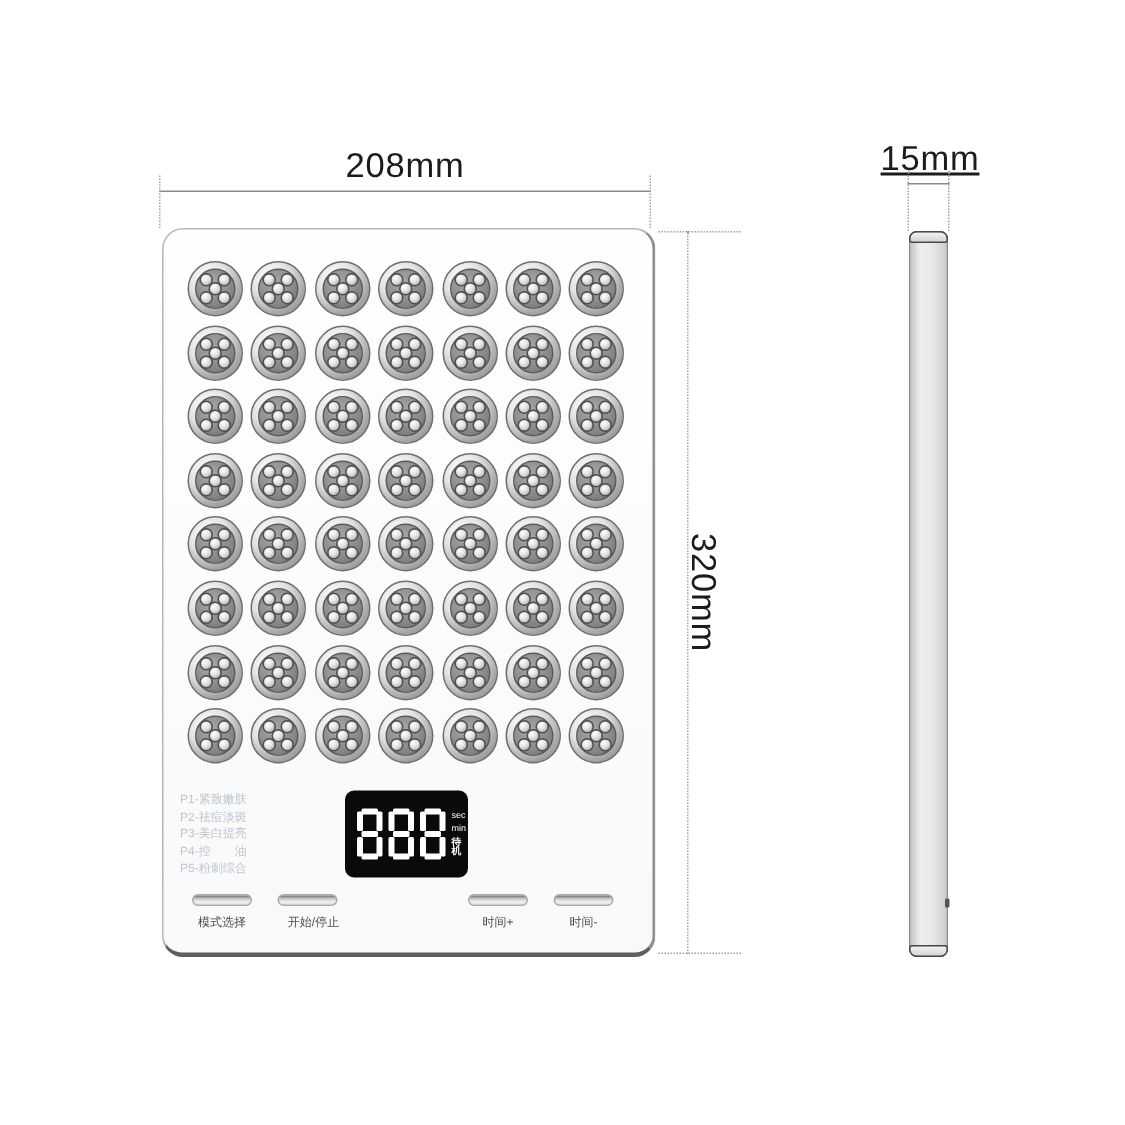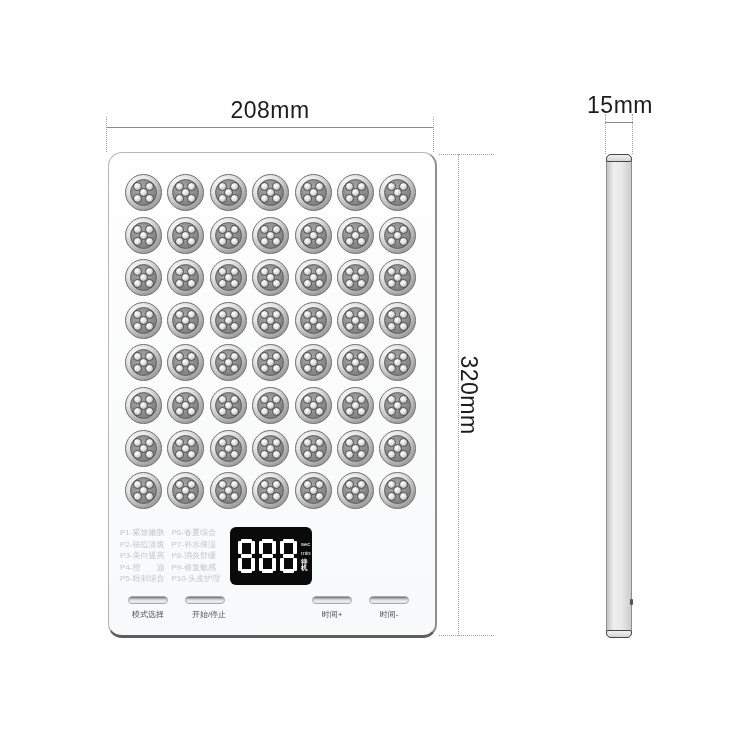--- a/index.html
+++ b/index.html
@@ -26,21 +26,21 @@
     background:radial-gradient(circle at 35% 30%,#ffffff 0%,#e3e3e3 38%,#aaaaaa 68%,#7a7a7a 100%);}
   .led-disc{position:absolute;left:4px;top:4px;width:27px;height:27px;border-radius:50%;box-sizing:border-box;
     border:1px solid #5c5c5c;
     background:radial-gradient(circle at 40% 35%,#a9a9a9 0%,#8b8b8b 55%,#6f6f6f 100%);}
   .led-dot{position:absolute;width:9px;height:9px;border-radius:50%;box-sizing:border-box;
     border:1px solid #4f4f4f;
     background:radial-gradient(circle at 35% 30%,#ffffff 0%,#e2e2e2 45%,#9c9c9c 100%);}
 
   
   .mode-list{position:absolute;left:11px;top:374px;display:flex;gap:7px;}
-  .mode-col{display:flex;flex-direction:column;}
+  .mode-col{display:flex;flex-direction:column;text-align:right;}
   .mode-item{font-size:8px;line-height:11.6px;color:#bfc6cc;white-space:pre;}
 
   
   .display{position:absolute;left:121px;top:374px;width:82px;height:58px;background:#0a0a0a;
     border-radius:6px;display:flex;align-items:center;padding:0 5px 0 8px;box-sizing:border-box;}
   .digits{display:flex;gap:4px;}
   .seg-digit{position:relative;width:17px;height:34px;}
   .seg{position:absolute;background:#ffffff;border-radius:1px;}
   .seg-a{left:3px;top:0;width:11px;height:4px;}
   .seg-g{left:3px;top:15px;width:11px;height:4px;}
@@ -82,21 +82,21 @@
   </div>
 
   <div>
     <div class="dim-line-v-dot" style="left:458px;top:154px;height:482px;"></div>
     <div class="dim-line-h-dot" style="left:439px;top:154px;width:55px;"></div>
     <div class="dim-line-h-dot" style="left:439px;top:635px;width:55px;"></div>
     <div class="dim-label rot90" style="left:428px;top:381px;width:80px;height:28px;">320mm</div>
   </div>
 
   <div>
-    <div class="dim-label" style="left:575px;top:92px;width:90px;">15mm</div>
+    <div class="dim-label" style="left:575px;top:92px;width:90px;text-decoration:underline;">15mm</div>
     <div class="dim-line-h" style="left:605px;top:122px;width:28px;"></div>
     <div class="dim-line-v-dot" style="left:605px;top:114px;height:40px;"></div>
     <div class="dim-line-v-dot" style="left:632px;top:114px;height:40px;"></div>
   </div>
 
   <div class="panel">
 
     <div class="led-grid">
         <div class="led">
           <div class="led-disc">
@@ -604,27 +604,20 @@
         </div>
       </div>
 
     <div class="mode-list">
       <div class="mode-col">
           <div class="mode-item">P1-紧致嫩肤</div>
           <div class="mode-item">P2-祛痘淡斑</div>
           <div class="mode-item">P3-美白提亮</div>
           <div class="mode-item">P4-控　　油</div>
           <div class="mode-item">P5-粉刺综合</div>
-        </div>
-      <div class="mode-col">
-          <div class="mode-item">P6-春夏综合</div>
-          <div class="mode-item">P7-补水保湿</div>
-          <div class="mode-item">P8-消炎舒缓</div>
-          <div class="mode-item">P9-修复敏感</div>
-          <div class="mode-item">P10-头皮护理</div>
         </div>
     </div>
 
     <div class="display">
       <div class="digits">
           <div class="seg-digit">
             <div class="seg seg-a"></div>
             <div class="seg seg-b"></div>
             <div class="seg seg-c"></div>
             <div class="seg seg-d"></div>

